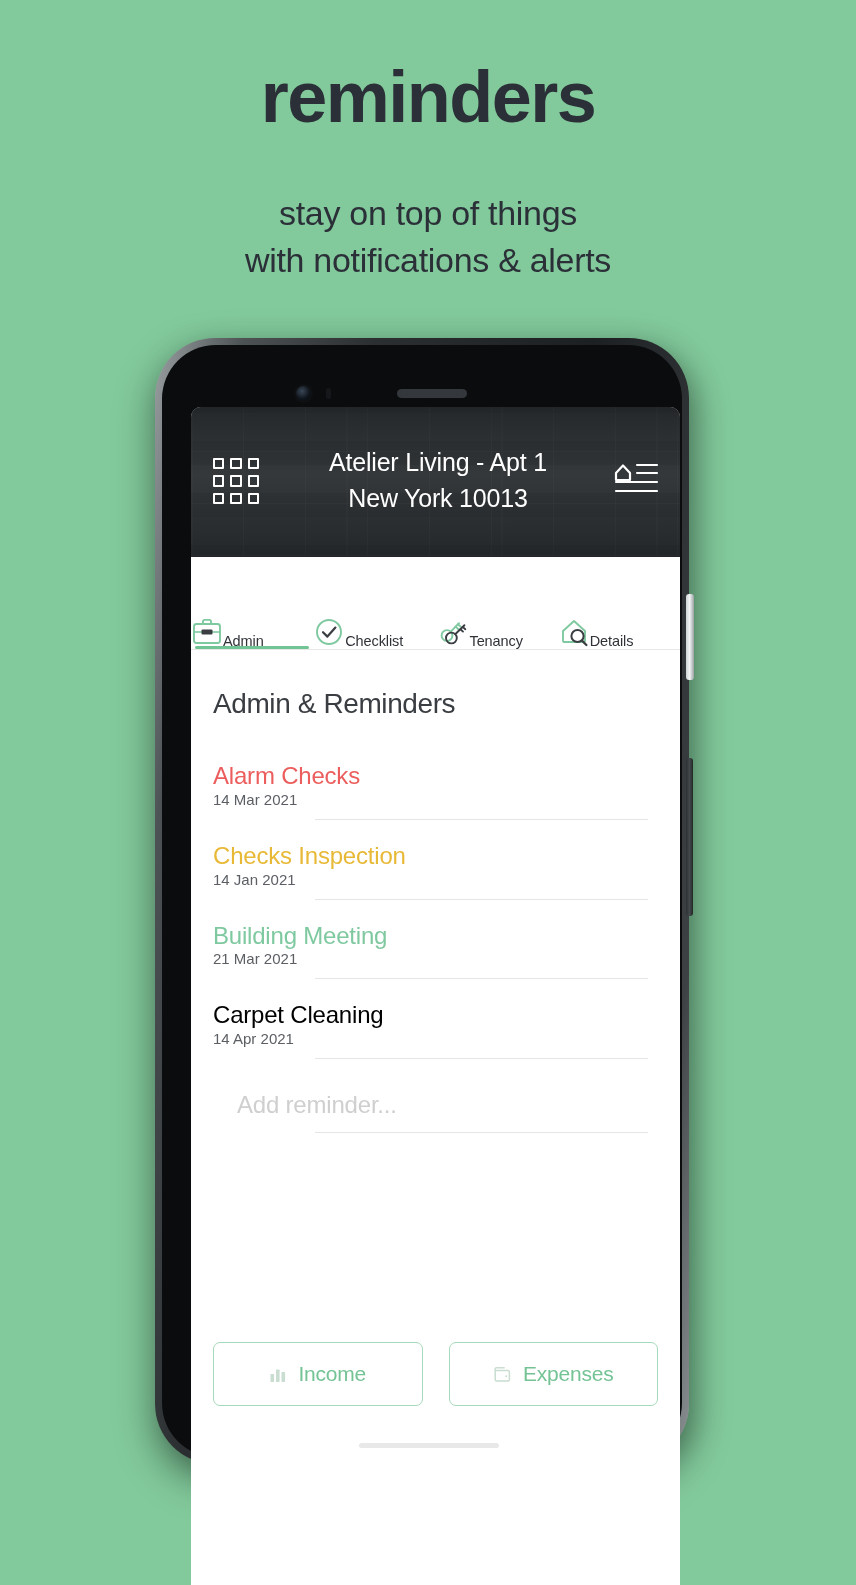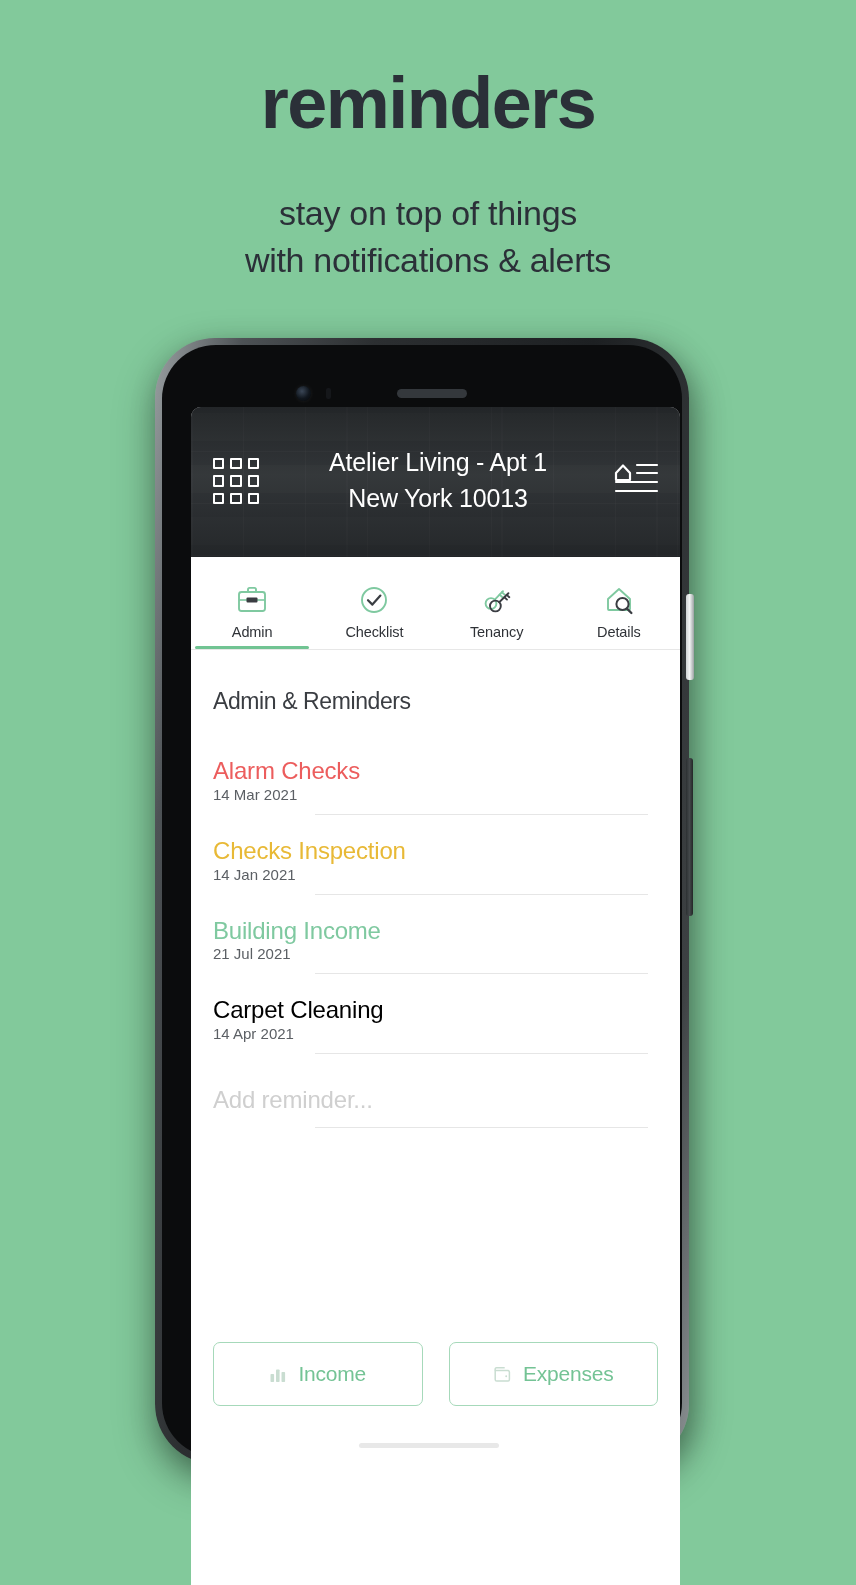--- a/index.html
+++ b/index.html
@@ -11,21 +11,21 @@
     height: 1585px;
     background: #82c99b;
     font-family: "Liberation Sans", sans-serif;
     overflow: hidden;
     position: relative;
   }
 
   
   .promo-title {
     position: absolute;
-    top: 66px;
+    top: 60px;
     left: 0;
     width: 856px;
     text-align: center;
     font-size: 72px;
     font-weight: bold;
     color: #2b3038;
     letter-spacing: -1.5px;
     line-height: 1.05;
   }
   .promo-sub {
@@ -220,24 +220,23 @@
     position: relative;
     display: flex;
     height: 92px;
     background: #fff;
     border-bottom: 1px solid #e7e7e7;
     box-shadow: 0 1px 3px rgba(0,0,0,0.06);
   }
   .tab {
     flex: 1;
     display: flex;
-    flex-direction: column;
-    align-items: center;
+    align-items: flex-end;
     justify-content: flex-start;
-    padding-top: 26px;
+    padding-top: 11px;
     cursor: pointer;
     position: relative;
   }
   .tab .tab-ico {
     height: 34px;
     display: flex;
     align-items: center;
     justify-content: center;
   }
   .tab .tab-label {
@@ -259,21 +258,21 @@
 
   
   .content {
     position: relative;
     height: 779px;
     background: #fff;
     padding: 0 22px;
     box-sizing: border-box;
   }
   .section-title {
-    font-size: 23px;
+    font-size: 28px;
     color: #3a3d42;
     padding-top: 38px;
     letter-spacing: -0.4px;
   }
   .rem-list { margin-top: 42px; }
   .rem-item { position: relative; padding-bottom: 12px; }
   .rem-name {
     font-size: 24px;
     letter-spacing: -0.2px;
     line-height: 1.2;
@@ -292,20 +291,21 @@
   }
   .rem-add {
     position: relative;
     padding-top: 32px;
     padding-bottom: 14px;
   }
   .rem-add .ph {
     font-size: 24px;
     color: #cfcfcf;
     letter-spacing: -0.2px;
+    margin-left: 24px;
   }
 
   
   .bottom-bar {
     position: absolute;
     left: 0;
     bottom: 0;
     width: 489px;
     height: 110px;
     background: #fff;
@@ -449,22 +449,22 @@
               <div class="rem-rule"></div>
             </div>
 
             <div class="rem-item" style="padding-top:22px">
               <div class="rem-name" style="color:#e8b936">Checks Inspection</div>
               <div class="rem-date">14 Jan 2021</div>
               <div class="rem-rule"></div>
             </div>
 
             <div class="rem-item" style="padding-top:22px">
-              <div class="rem-name" style="color:#7fc9a0">Building Income</div>
-              <div class="rem-date">21 Jul 2021</div>
+              <div class="rem-name" style="color:#7fc9a0">Building Meeting</div>
+              <div class="rem-date">21 Mar 2021</div>
               <div class="rem-rule"></div>
             </div>
 
             <div class="rem-item" style="padding-top:22px">
               <div class="rem-name" style="color:#000000">Carpet Cleaning</div>
               <div class="rem-date">14 Apr 2021</div>
               <div class="rem-rule"></div>
             </div>
 
             <div class="rem-item rem-add">

